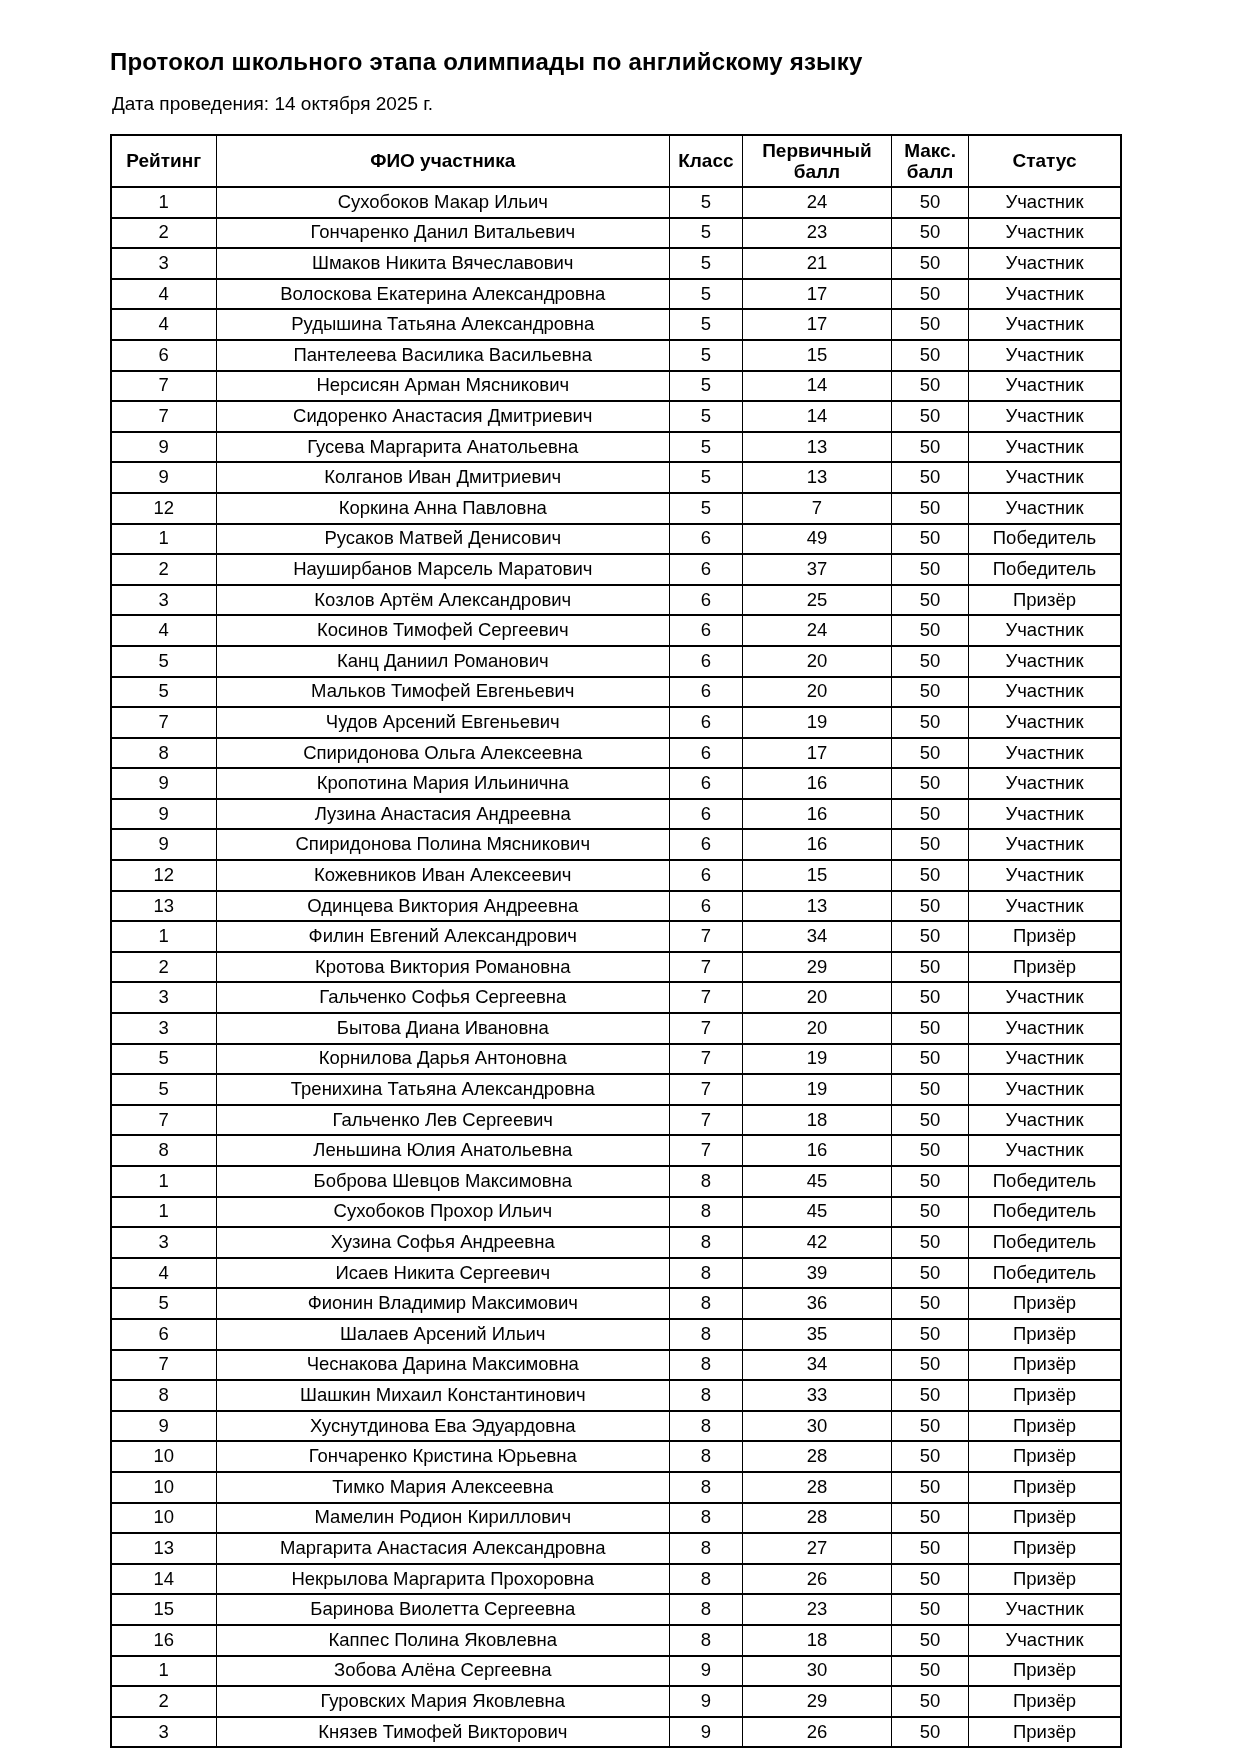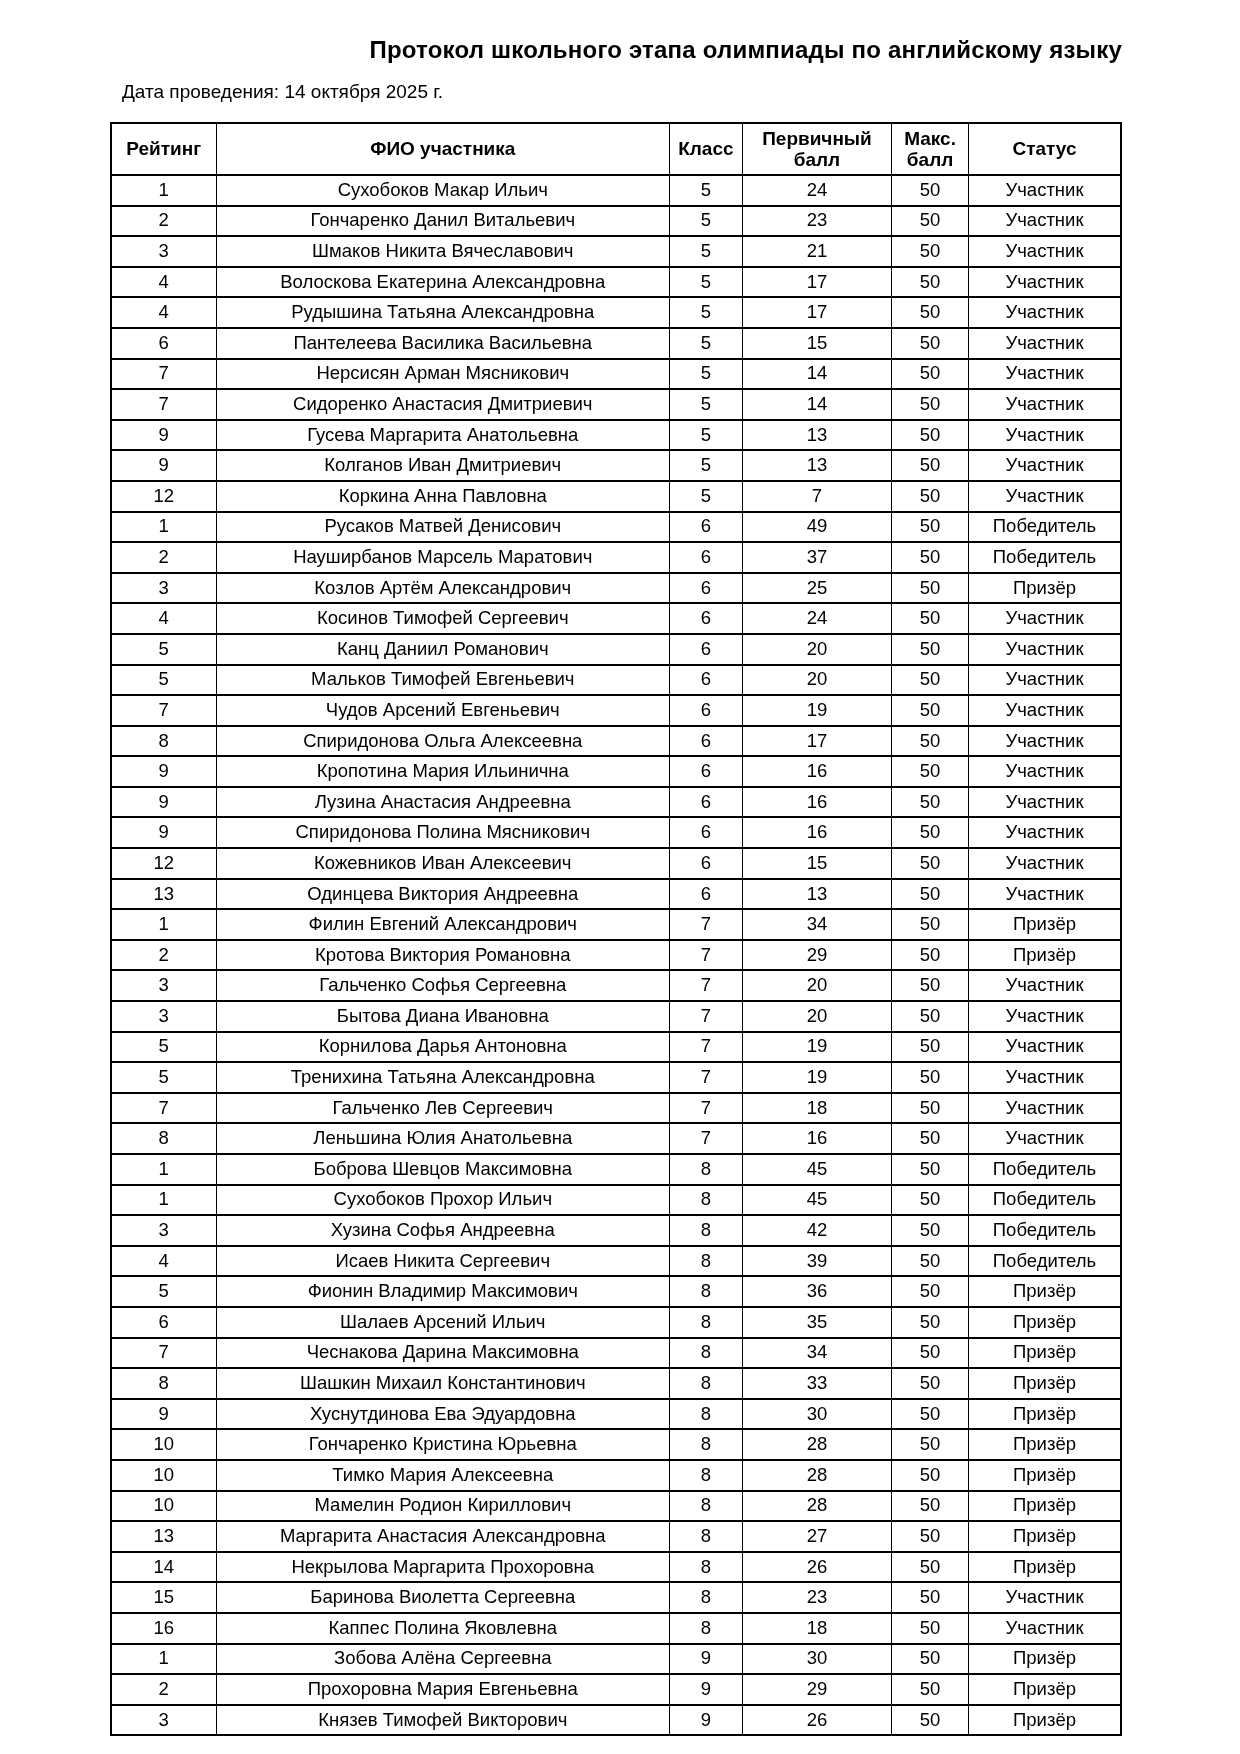--- a/index.html
+++ b/index.html
@@ -13,27 +13,27 @@
     width: 1240px;
     height: 1754px;
     box-sizing: border-box;
     padding: 36px 118px 0 110px;
     background: #ffffff;
     overflow: hidden;
   }
   .doc-title {
     font-size: 24px;
     font-weight: bold;
-    text-align: right;
-    margin: 0 0 17px 0;
+    text-align: left;
+    margin: 12px 0 17px 0;
     letter-spacing: 0.2px;
   }
   .doc-date {
     font-size: 19px;
-    margin: 0 0 19px 12px;
+    margin: 0 0 19px 2px;
   }
   table.results {
     border-collapse: collapse;
     width: 100%;
     table-layout: fixed;
     border: 2px solid #000;
   }
   table.results th,
   table.results td {
     border-left: 1px solid #000;
@@ -482,21 +482,21 @@
         <tr>
           <td class="num">1</td>
           <td class="name">Зобова Алёна Сергеевна</td>
           <td class="num">9</td>
           <td class="num">30</td>
           <td class="num">50</td>
           <td class="num">Призёр</td>
         </tr>
         <tr>
           <td class="num">2</td>
-          <td class="name">Прохоровна Мария Евгеньевна</td>
+          <td class="name">Гуровских Мария Яковлевна</td>
           <td class="num">9</td>
           <td class="num">29</td>
           <td class="num">50</td>
           <td class="num">Призёр</td>
         </tr>
         <tr>
           <td class="num">3</td>
           <td class="name">Князев Тимофей Викторович</td>
           <td class="num">9</td>
           <td class="num">26</td>

